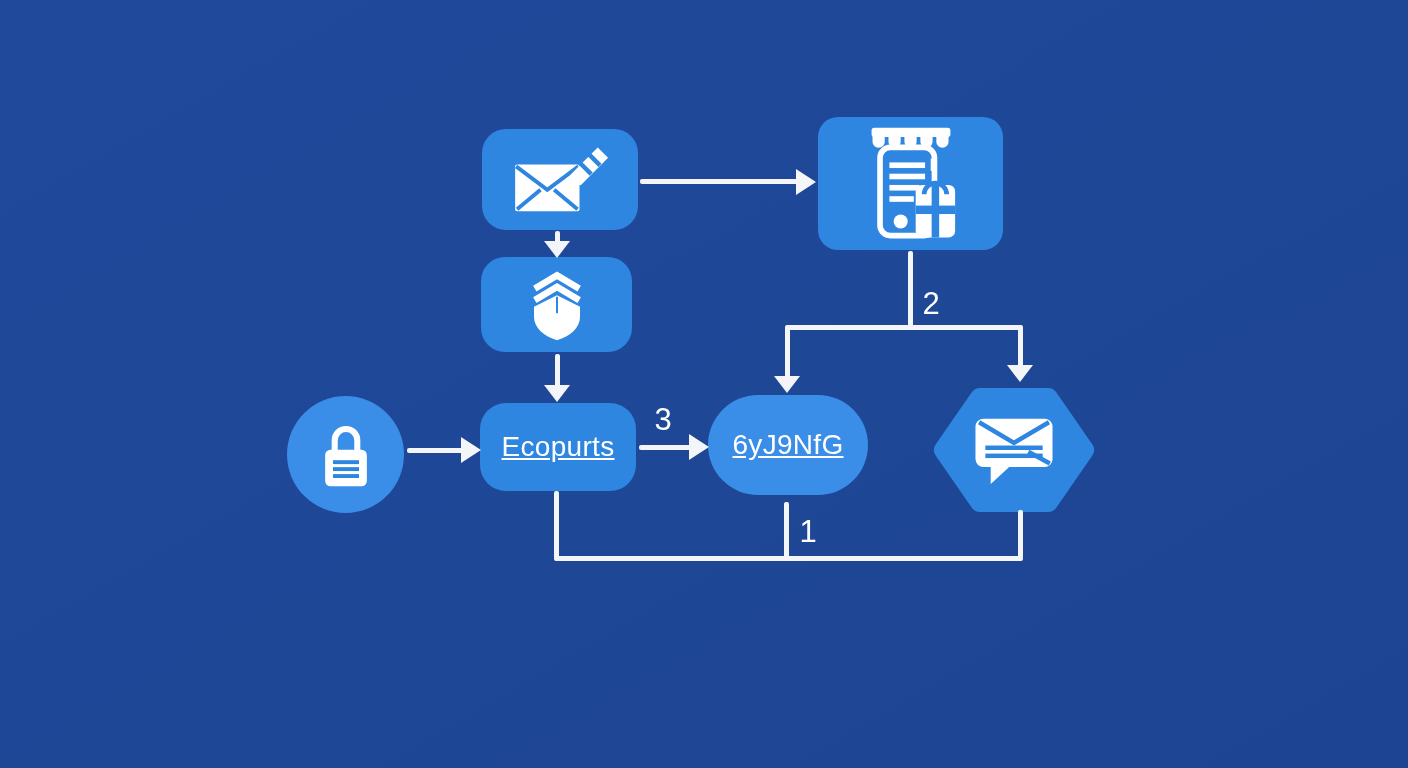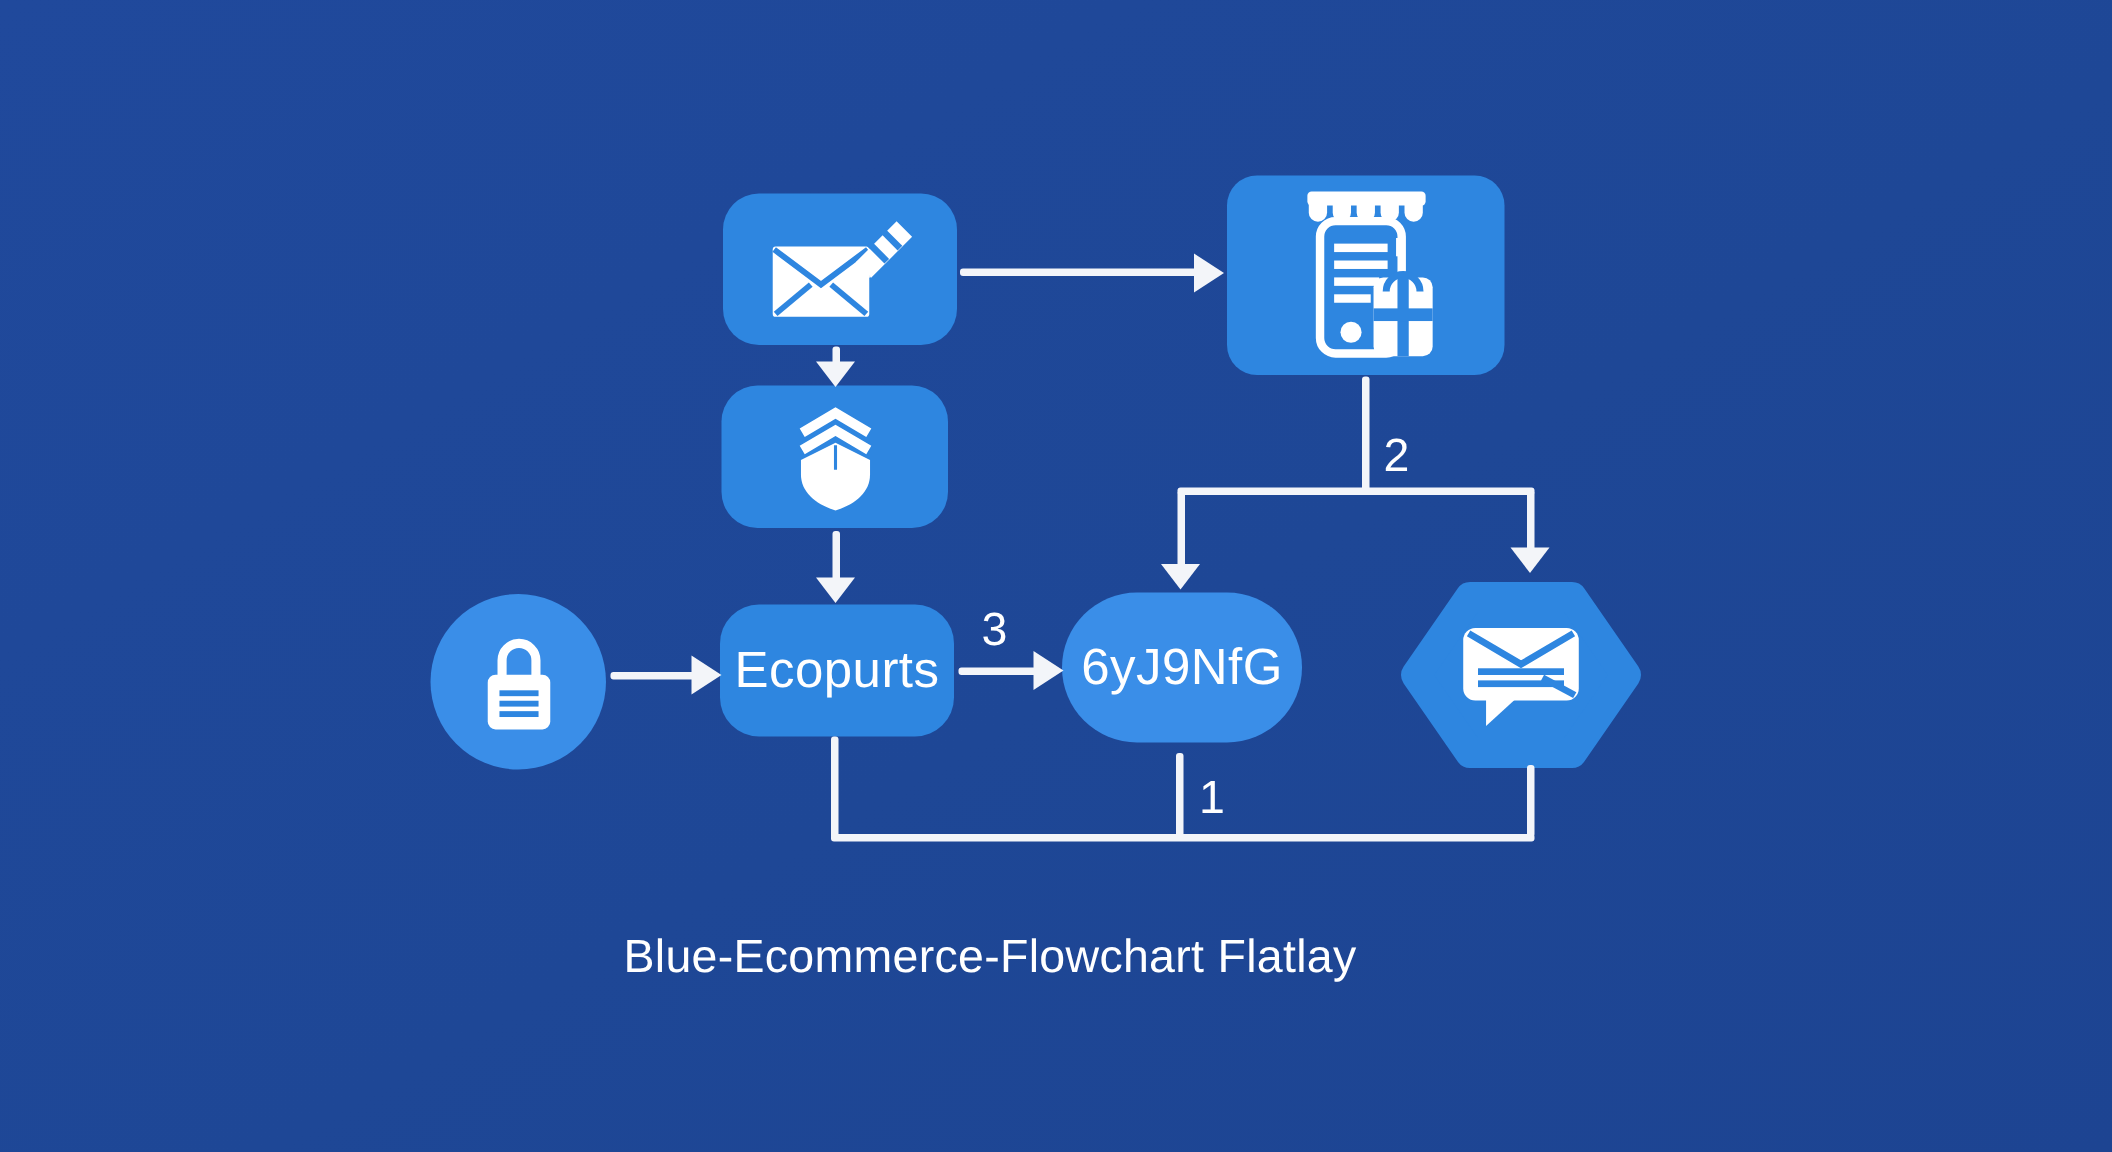--- a/index.html
+++ b/index.html
@@ -13,21 +13,21 @@
   html,body{width:1408px;height:768px;overflow:hidden;}
   body{font-family:"Liberation Sans","DejaVu Sans",sans-serif;}
   .canvas{
     position:relative;width:1408px;height:768px;
     background:linear-gradient(150deg,#20499c 0%,var(--bg-blue,#1e4796) 55%,#1d4492 100%);
   }
   .node{position:absolute;display:flex;align-items:center;justify-content:center;}
   .box{background:var(--node-blue,#2e86e0);border-radius:24px;}
   .circle{background:var(--node-blue-light,#3a8ee8);border-radius:50%;}
   .stadium{background:var(--node-blue-light,#3a8ee8);border-radius:52px;}
-  .node-label{color:var(--text-white,#fff);font-size:34px;font-weight:500;letter-spacing:.3px;}
+  .node-label{color:var(--text-white,#fff);font-size:28px;font-weight:500;letter-spacing:.3px;text-decoration:underline;}
   .line{position:absolute;background:var(--line-white,#f3f5f9);border-radius:2px;}
   .arrow-right{position:absolute;width:0;height:0;
     border-top:13px solid transparent;border-bottom:13px solid transparent;
     border-left:20px solid var(--line-white,#f3f5f9);}
   .arrow-down{position:absolute;width:0;height:0;
     border-left:13px solid transparent;border-right:13px solid transparent;
     border-top:17px solid var(--line-white,#f3f5f9);}
   .edge-label{position:absolute;color:var(--text-white,#fff);font-size:31px;font-weight:500;
     width:34px;text-align:center;}
   .caption{position:absolute;left:352px;top:620px;width:616px;text-align:center;
@@ -143,15 +143,14 @@
   <div class="arrow-down" style="left:774px;top:376px;"></div>
   <div class="line" style="left:1018px;top:327px;width:5px;height:40px;"></div>
   <div class="arrow-down" style="left:1007px;top:365px;"></div>
 
   <div class="line" style="left:554px;top:491px;width:5px;height:68px;"></div>
   <div class="line" style="left:554px;top:556px;width:469px;height:5px;"></div>
   <div class="line" style="left:1018px;top:510px;width:5px;height:48px;"></div>
   <div class="line" style="left:784px;top:502px;width:5px;height:56px;"></div>
   <div class="edge-label" style="left:791px;top:514px;">1</div>
 
-  <div class="caption">Blue-Ecommerce-Flowchart Flatlay</div>
 
 </div>
 
 </body></html>

